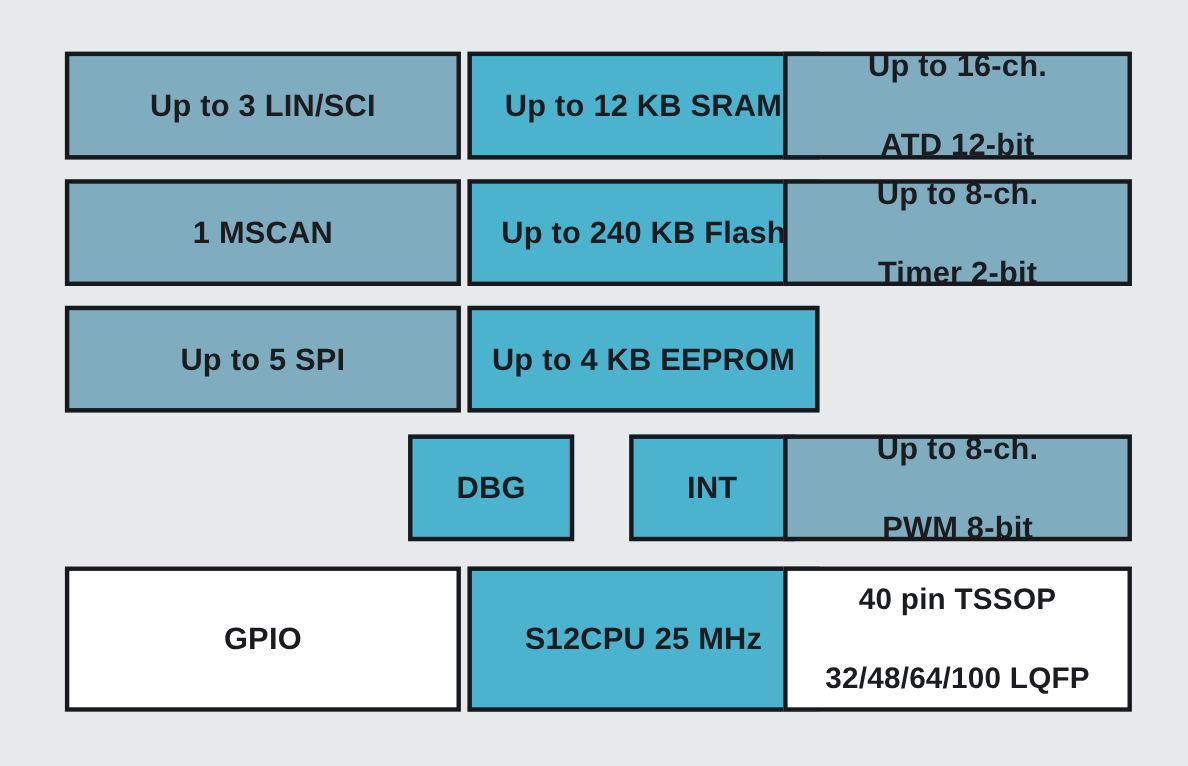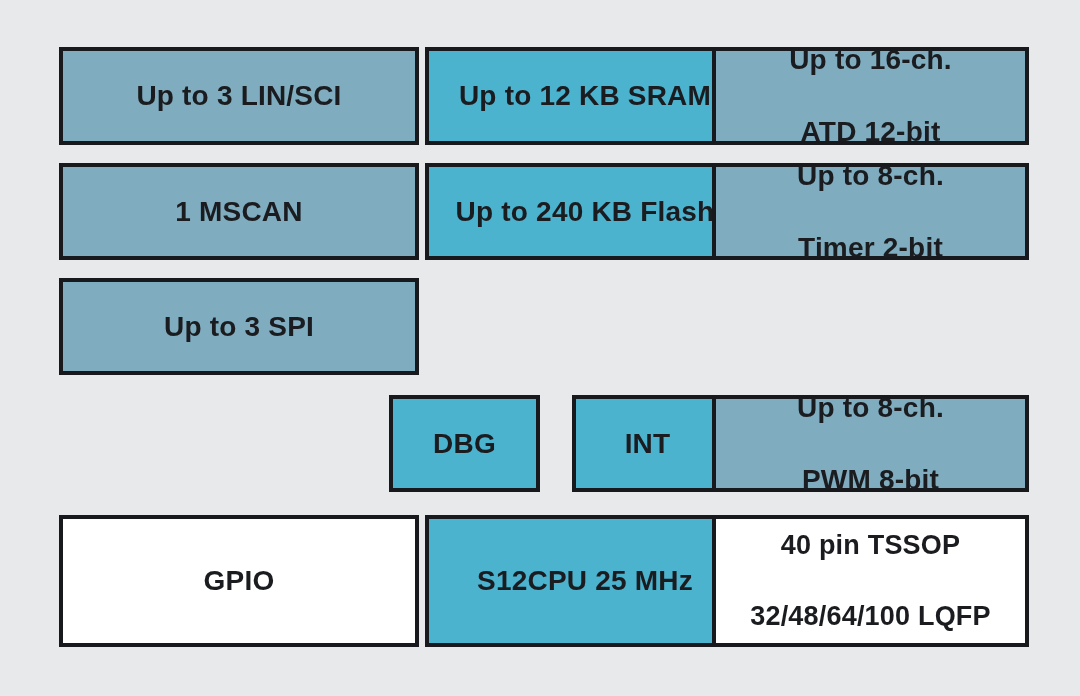--- a/index.html
+++ b/index.html
@@ -33,21 +33,21 @@
   .fill-peripheral { background: #7FACBF; }
   .fill-core       { background: #4CB3CF; }
   .fill-white      { background: #FFFFFF; }
 
   .ln { display: block; }
 
   
   .c1  { left: 59px;  width: 360px; align-items: center; }
   .c2  { left: 377px; width: 320px; margin-left: 48px; }
   .c3  { left: 712px; width: 317px; gap: 36px; }
-  .c2a { left: 389px; width: 151px; }
+  .c2a { left: 371px; width: 151px; }
   .c2b { left: 572px; width: 151px; }
 
   
   .r1 { top: 47px;  height: 98px; }
   .r2 { top: 163px; height: 97px; }
   .r3 { top: 278px; height: 97px; }
   .r4 { top: 395px; height: 97px; }
   .r5 { top: 515px; height: 132px; }
 
   .pkg { font-size: 27px; line-height: 35px; }
@@ -73,21 +73,24 @@
   </div>
   <div class="block fill-core c2 r2">
     <span class="ln">Up to 240 KB Flash</span>
   </div>
   <div class="block fill-peripheral c3 r2">
     <span class="ln">Up to 8-ch.</span>
     <span class="ln">Timer 2-bit</span>
   </div>
 
   <div class="block fill-peripheral c1 r3">
-    <span class="ln">Up to 3 SPI</span>
+    <span class="ln">Up to 5 SPI</span>
+  </div>
+  <div class="block fill-core c2 r3">
+    <span class="ln">Up to 4 KB EEPROM</span>
   </div>
 
   <div class="block fill-core c2a r4">
     <span class="ln">DBG</span>
   </div>
   <div class="block fill-core c2b r4">
     <span class="ln">INT</span>
   </div>
   <div class="block fill-peripheral c3 r4">
     <span class="ln">Up to 8-ch.</span>

